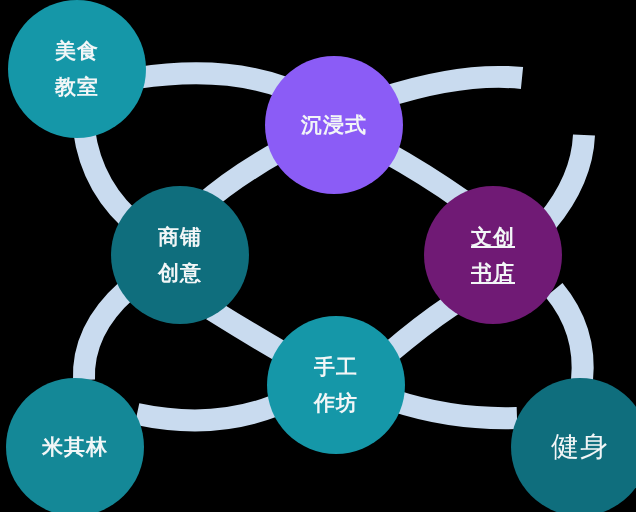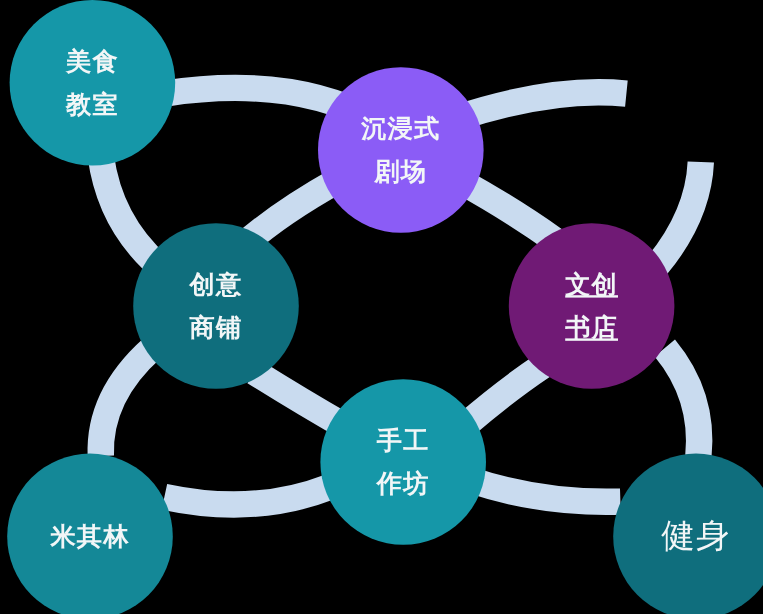--- a/index.html
+++ b/index.html
@@ -34,25 +34,24 @@
     <path d="M 542 290 Q 575 330 570 380" fill="none" stroke="#c9dbef" stroke-width="22"></path>
     <path d="M 380 400 Q 440 420 505 418" fill="none" stroke="#c9dbef" stroke-width="22"></path>
   </svg>
 
   <div class="node" style="left: -4px; top: 0px; background: rgb(21, 151, 168);">
     <span>美食</span>
     <span>教室</span>
   </div>
   <div class="node" style="left: 253px; top: 56px; background: #8b5cf6;">
     <span>沉浸式</span>
-    <span>剧场</span>
   </div>
   <div class="node" style="left: 99px; top: 186px; background: rgb(15, 110, 125);">
+    <span>商铺</span>
     <span>创意</span>
-    <span>商铺</span>
   </div>
   <div class="node" style="left: 412px; top: 186px; background: #701a75; text-decoration: underline;">
     <span>文创</span>
     <span>书店</span>
   </div>
   <div class="node" style="left: 255px; top: 316px; background: rgb(21, 151, 168); font-family: Liberation Serif, serif;">
     <span>手工</span>
     <span>作坊</span>
   </div>
   <div class="node" style="left: -6px; top: 378px; background: rgb(20, 136, 151);">

